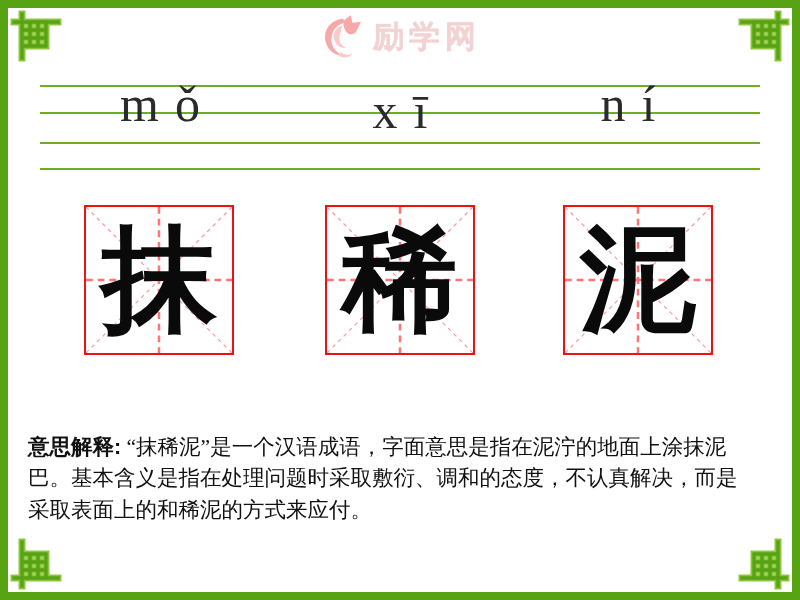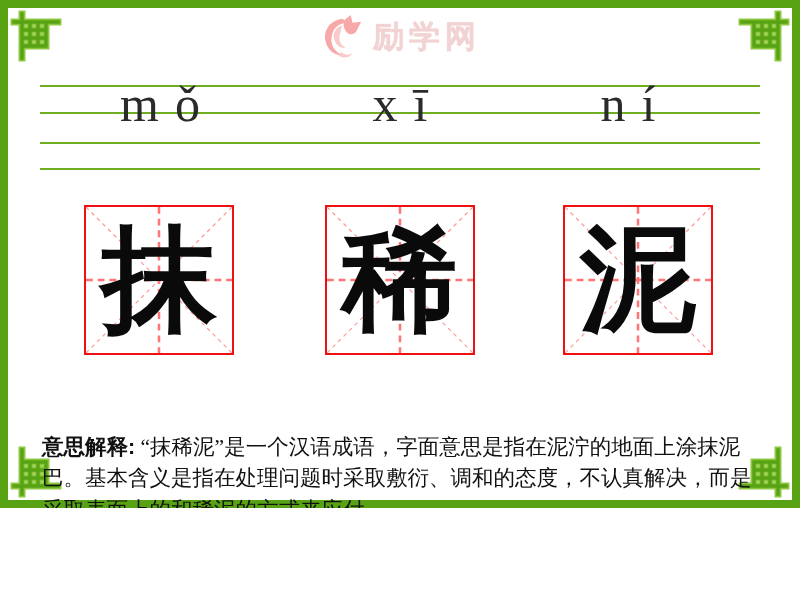--- a/index.html
+++ b/index.html
@@ -1,17 +1,17 @@
 <!DOCTYPE html>
 <html><head>
 <meta charset="utf-8">
 <style>
   html,body{margin:0;padding:0;}
   body{width:800px;height:600px;font-family:"Liberation Sans",sans-serif;}
-  .page{position:relative;width:800px;height:508px;background:#ffffff;overflow:hidden;}
+  .page{position:relative;width:800px;height:600px;background:#ffffff;overflow:hidden;}
 
   
   .frame{position:absolute;inset:0;border:8px solid #58a314;pointer-events:none;box-sizing:border-box;}
 
   
   .corner{position:absolute;width:60px;height:60px;}
   .corner.tl{left:6px;top:6px;}
   .corner.tr{right:6px;top:6px;transform:scaleX(-1);}
   .corner.bl{left:6px;bottom:6px;transform:scaleY(-1);}
   .corner.br{right:6px;bottom:6px;transform:rotate(180deg);}
@@ -21,33 +21,33 @@
     display:flex;justify-content:center;align-items:center;gap:8px;}
   .brand-text{font-size:31px;font-weight:bold;color:#f2d3d3;letter-spacing:5px;
     text-shadow:0 0 1px #eec2c2;}
 
   
   .pline{position:absolute;left:40px;width:720px;height:2px;background:#6fad22;}
   .pl1{top:85px;} .pl2{top:112px;} .pl3{top:142px;} .pl4{top:168px;}
   .syll{position:absolute;top:79px;transform:translateX(-50%);
     font-family:"Liberation Serif",serif;font-size:50px;line-height:50px;
     color:#2b2b2b;letter-spacing:16px;white-space:nowrap;}
-  .syll1{left:168px;} .syll2{left:408px;} .syll3{left:636px;}
+  .syll1{left:168px;} .syll2{left:408px;margin-top:7px;} .syll3{left:636px;}
 
   
   .charbox{position:absolute;top:205px;width:150px;height:150px;box-sizing:border-box;
     border:2px solid #ee1111;background:#ffffff;}
   .cb1{left:84px;} .cb2{left:325px;} .cb3{left:563px;}
   .charbox svg.guides{position:absolute;inset:0;width:100%;height:100%;}
   .glyph{position:absolute;inset:0;display:flex;align-items:center;justify-content:center;
     font-family:"Liberation Serif",serif;font-weight:700;font-size:116px;color:#0a0a0a;
     line-height:1;}
 
   
-  .definition{position:absolute;left:42px;top:410px;width:718px;
+  .definition{position:absolute;left:28px;top:410px;width:718px;
     font-family:"Liberation Serif",serif;font-size:21.5px;line-height:31.5px;color:#111111;
     text-align:left;}
   .definition .label{font-weight:800;font-family:"Liberation Sans",sans-serif;}
 </style>
 </head>
 <body>
 
 <div class="page">
 
   <svg width="0" height="0" style="position:absolute" aria-hidden="true">

